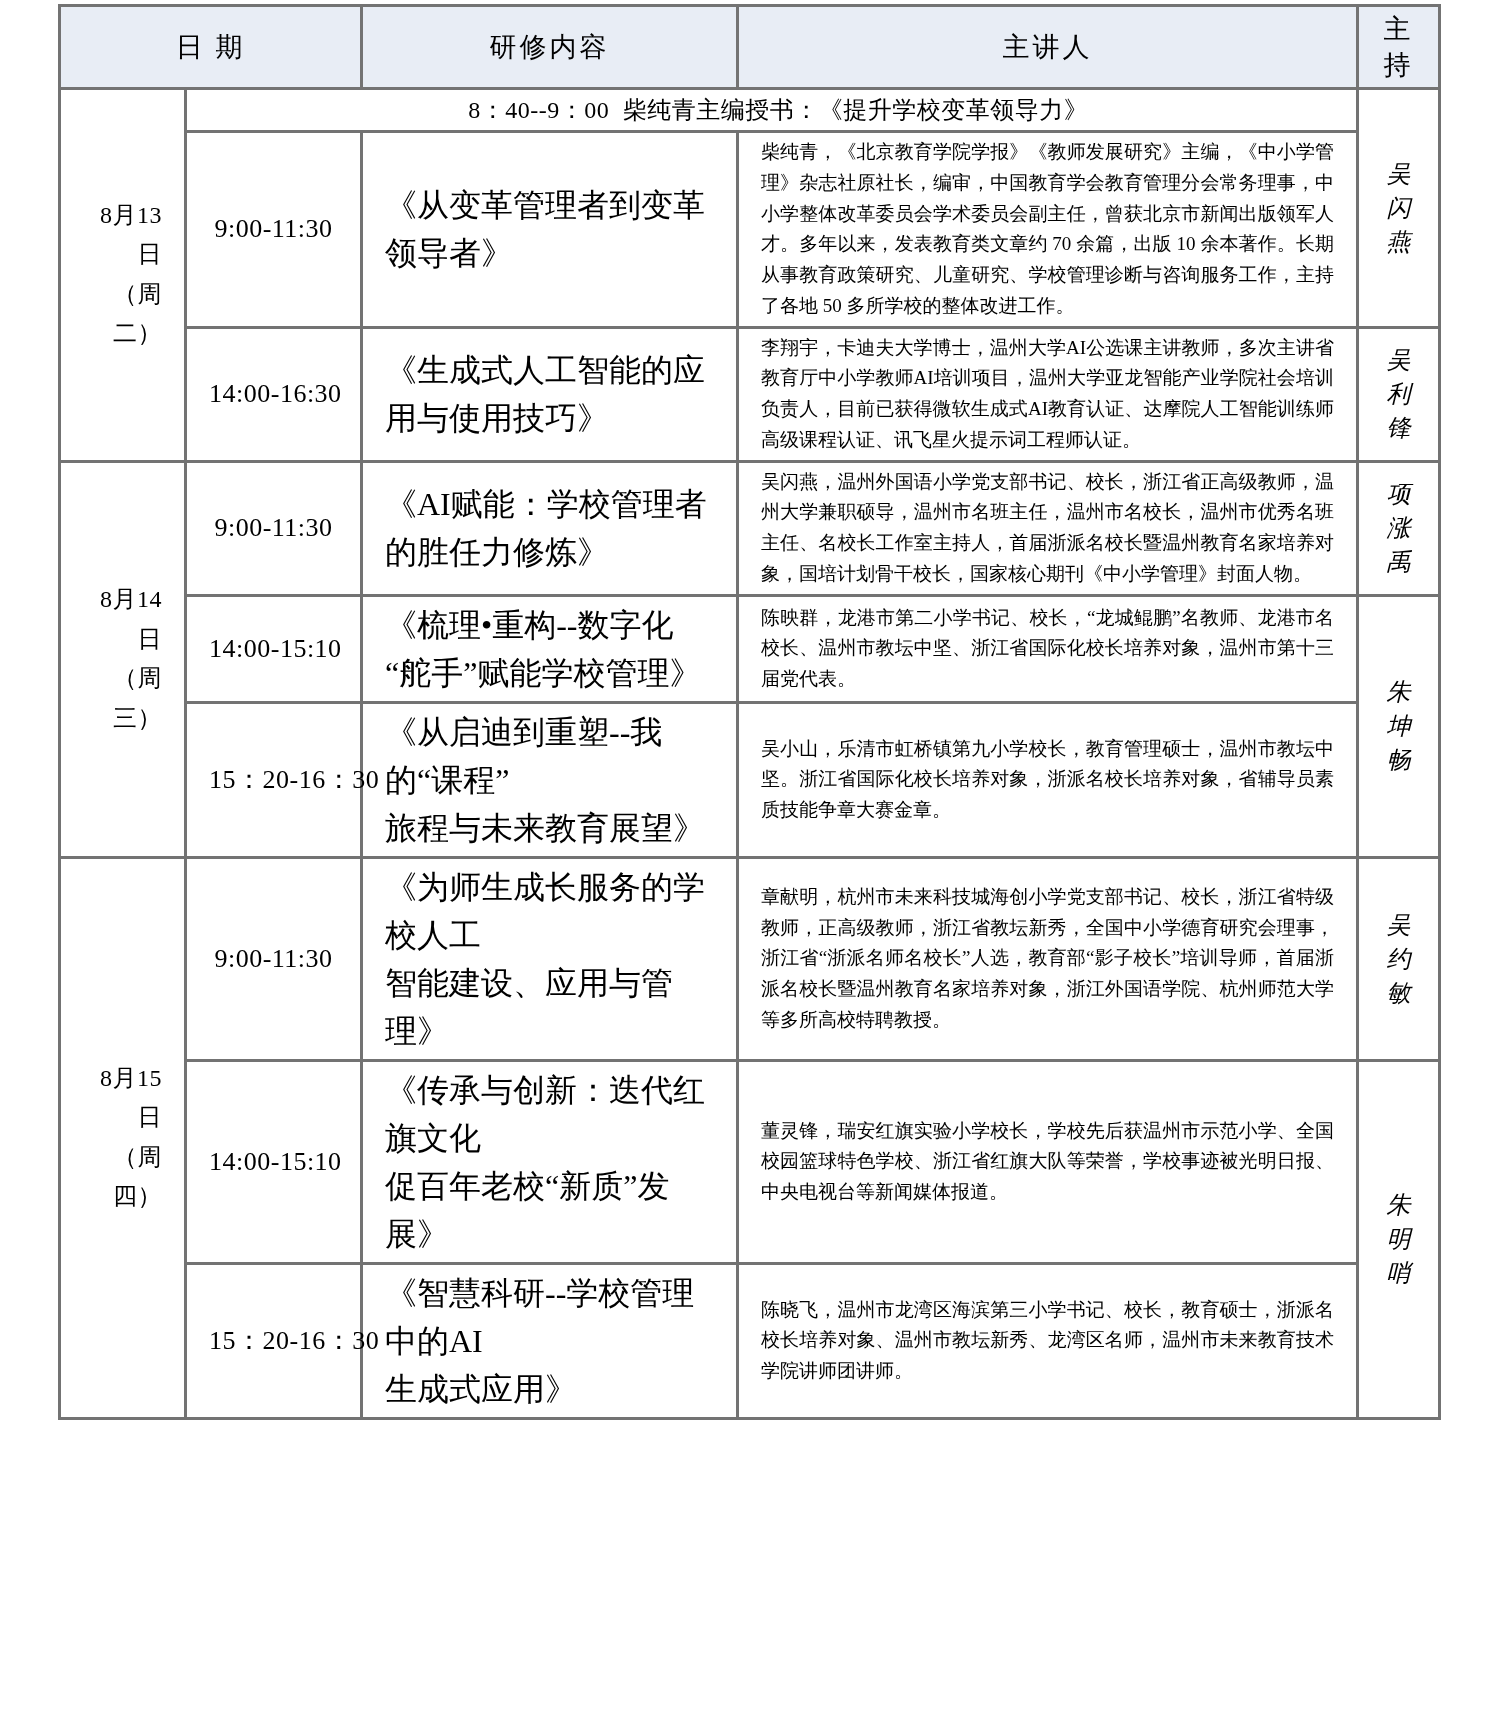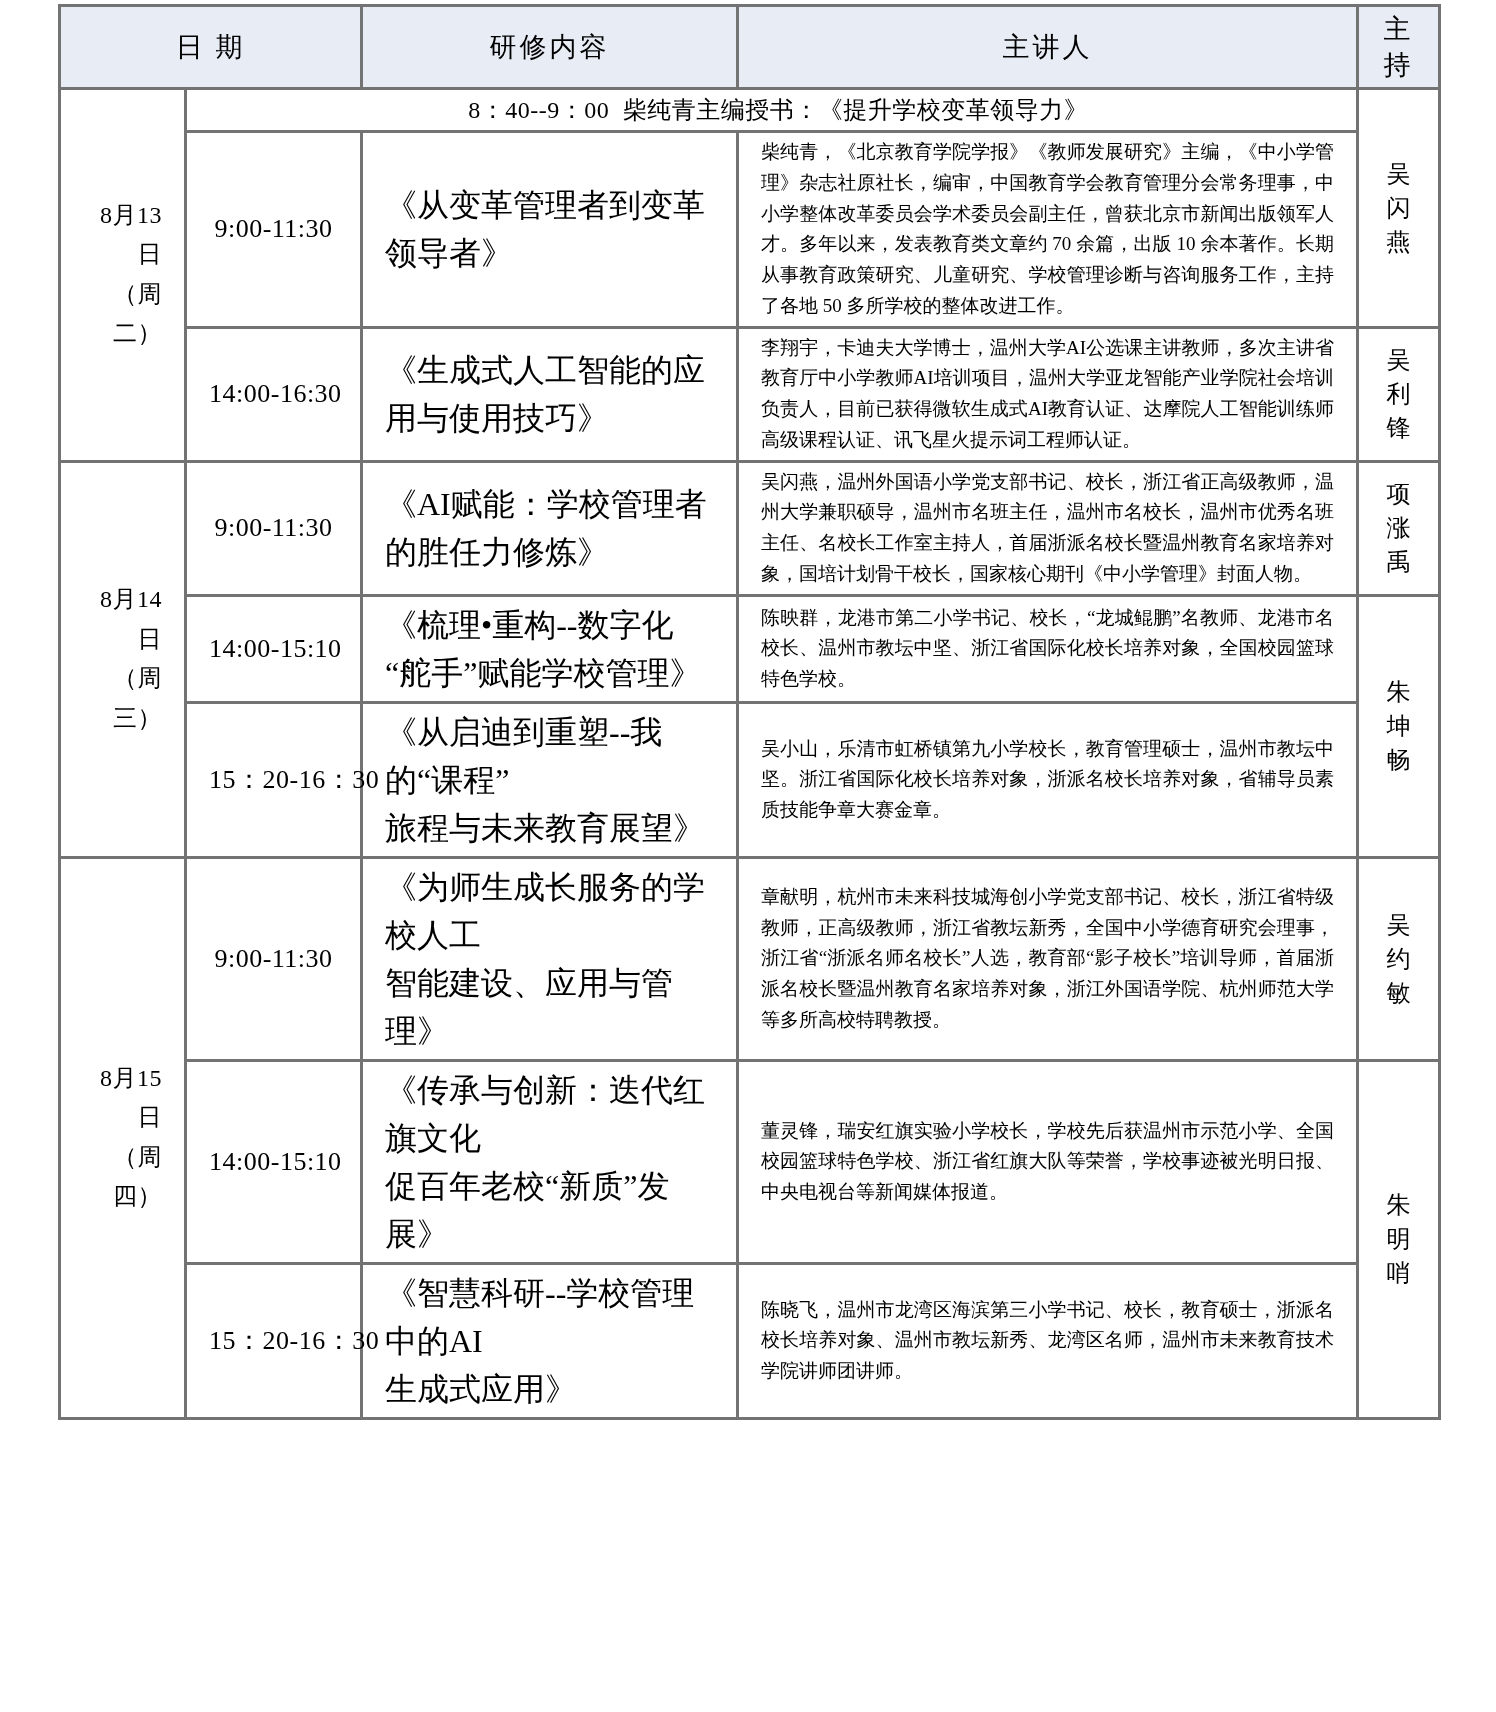--- a/index.html
+++ b/index.html
@@ -71,20 +71,21 @@
     font-size: 24px;
     line-height: 1.42;
     width: 82px;
   }
   td.host-cell .vtext {
     display: block;
     word-break: break-all;
     white-space: normal;
     width: 1.1em;
     margin: 0 auto;
+    font-style: italic;
   }
   td.full-row {
     font-size: 24px;
     text-align: center;
     padding: 10px 6px 10px 14px;
     letter-spacing: 0.5px;
   }
   td.full-row .time-inline {
     display: inline-block;
     min-width: 168px;
@@ -140,21 +141,21 @@
       <td class="time-cell">9:00-11:30</td>
       <td class="topic-cell">《AI赋能：学校管理者的胜任力修炼》</td>
       <td class="speaker-cell">吴闪燕，温州外国语小学党支部书记、校长，浙江省正高级教师，温州大学兼职硕导，温州市名班主任，温州市名校长，温州市优秀名班主任、名校长工作室主持人，首届浙派名校长暨温州教育名家培养对象，国培计划骨干校长，国家核心期刊《中小学管理》封面人物。</td>
       <td class="host-cell">
         <span class="vtext">项涨禹</span>
       </td>
     </tr>
     <tr>
       <td class="time-cell">14:00-15:10</td>
       <td class="topic-cell">《梳理•重构--数字化<br>“舵手”赋能学校管理》</td>
-      <td class="speaker-cell">陈映群，龙港市第二小学书记、校长，“龙城鲲鹏”名教师、龙港市名校长、温州市教坛中坚、浙江省国际化校长培养对象，全国校园篮球特色学校。</td>
+      <td class="speaker-cell">陈映群，龙港市第二小学书记、校长，“龙城鲲鹏”名教师、龙港市名校长、温州市教坛中坚、浙江省国际化校长培养对象，温州市第十三届党代表。</td>
       <td class="host-cell" rowspan="2">
         <span class="vtext">朱坤畅</span>
       </td>
     </tr>
     <tr>
       <td class="time-cell">15：20-16：30</td>
       <td class="topic-cell">《从启迪到重塑--我的“课程”<br>旅程与未来教育展望》</td>
       <td class="speaker-cell">吴小山，乐清市虹桥镇第九小学校长，教育管理硕士，温州市教坛中坚。浙江省国际化校长培养对象，浙派名校长培养对象，省辅导员素质技能争章大赛金章。</td>
     </tr>
 

